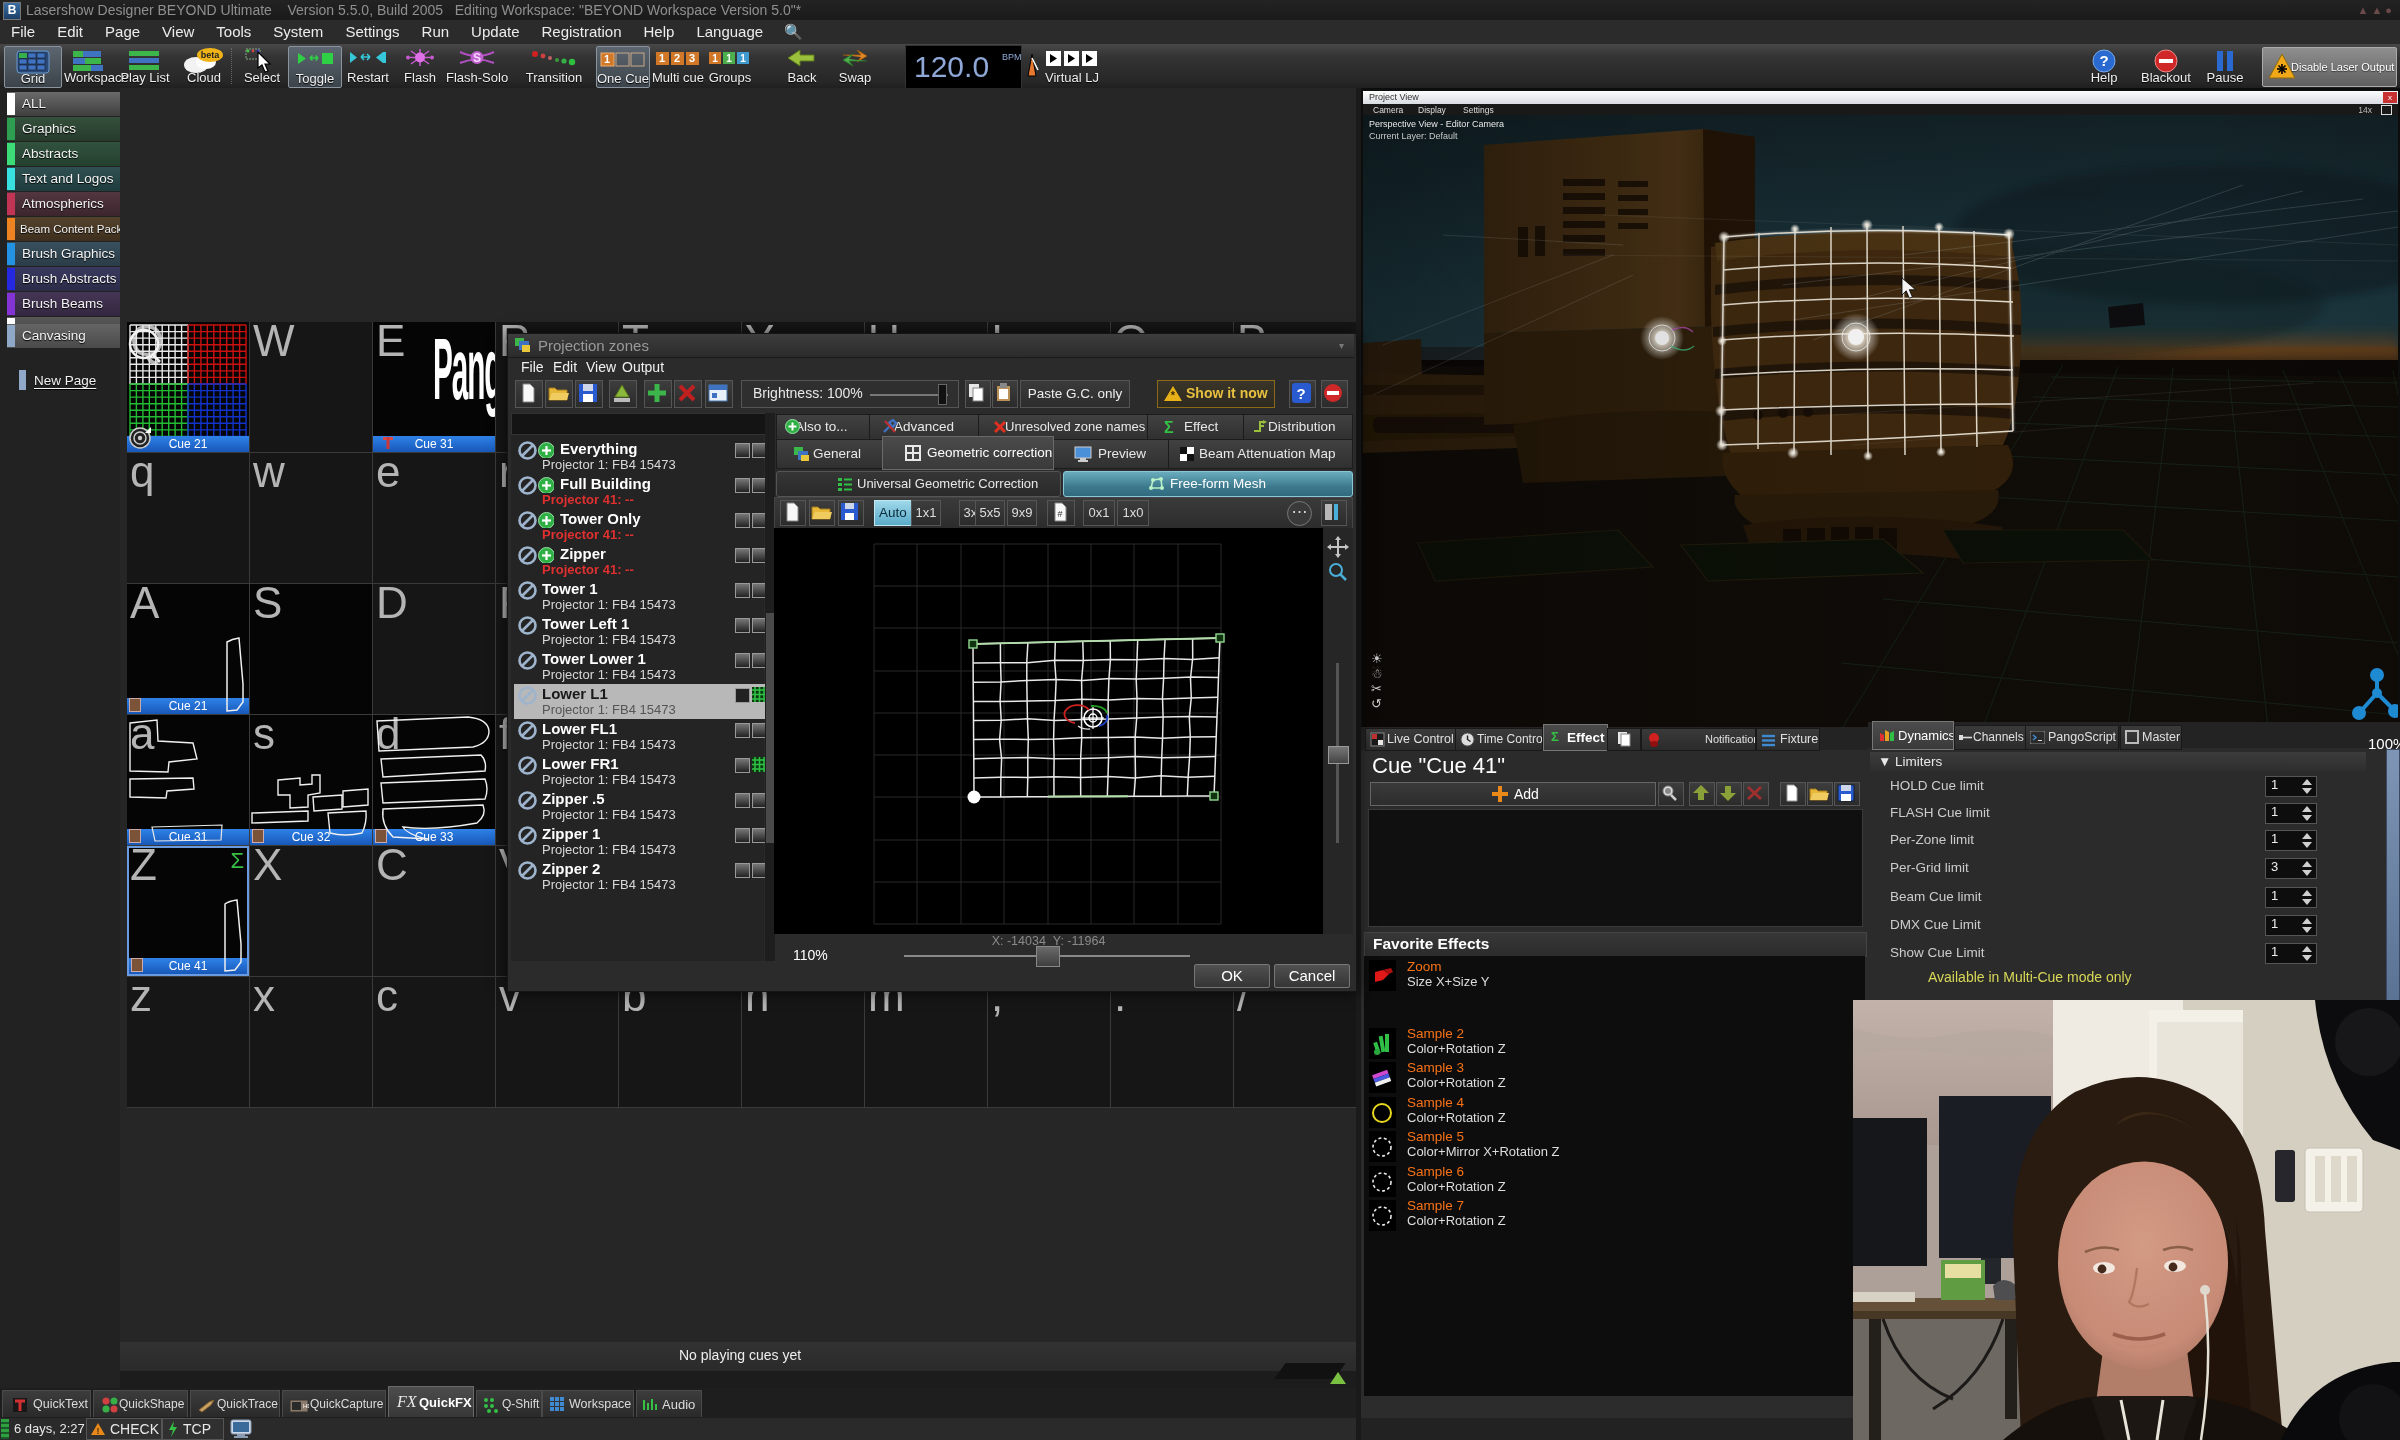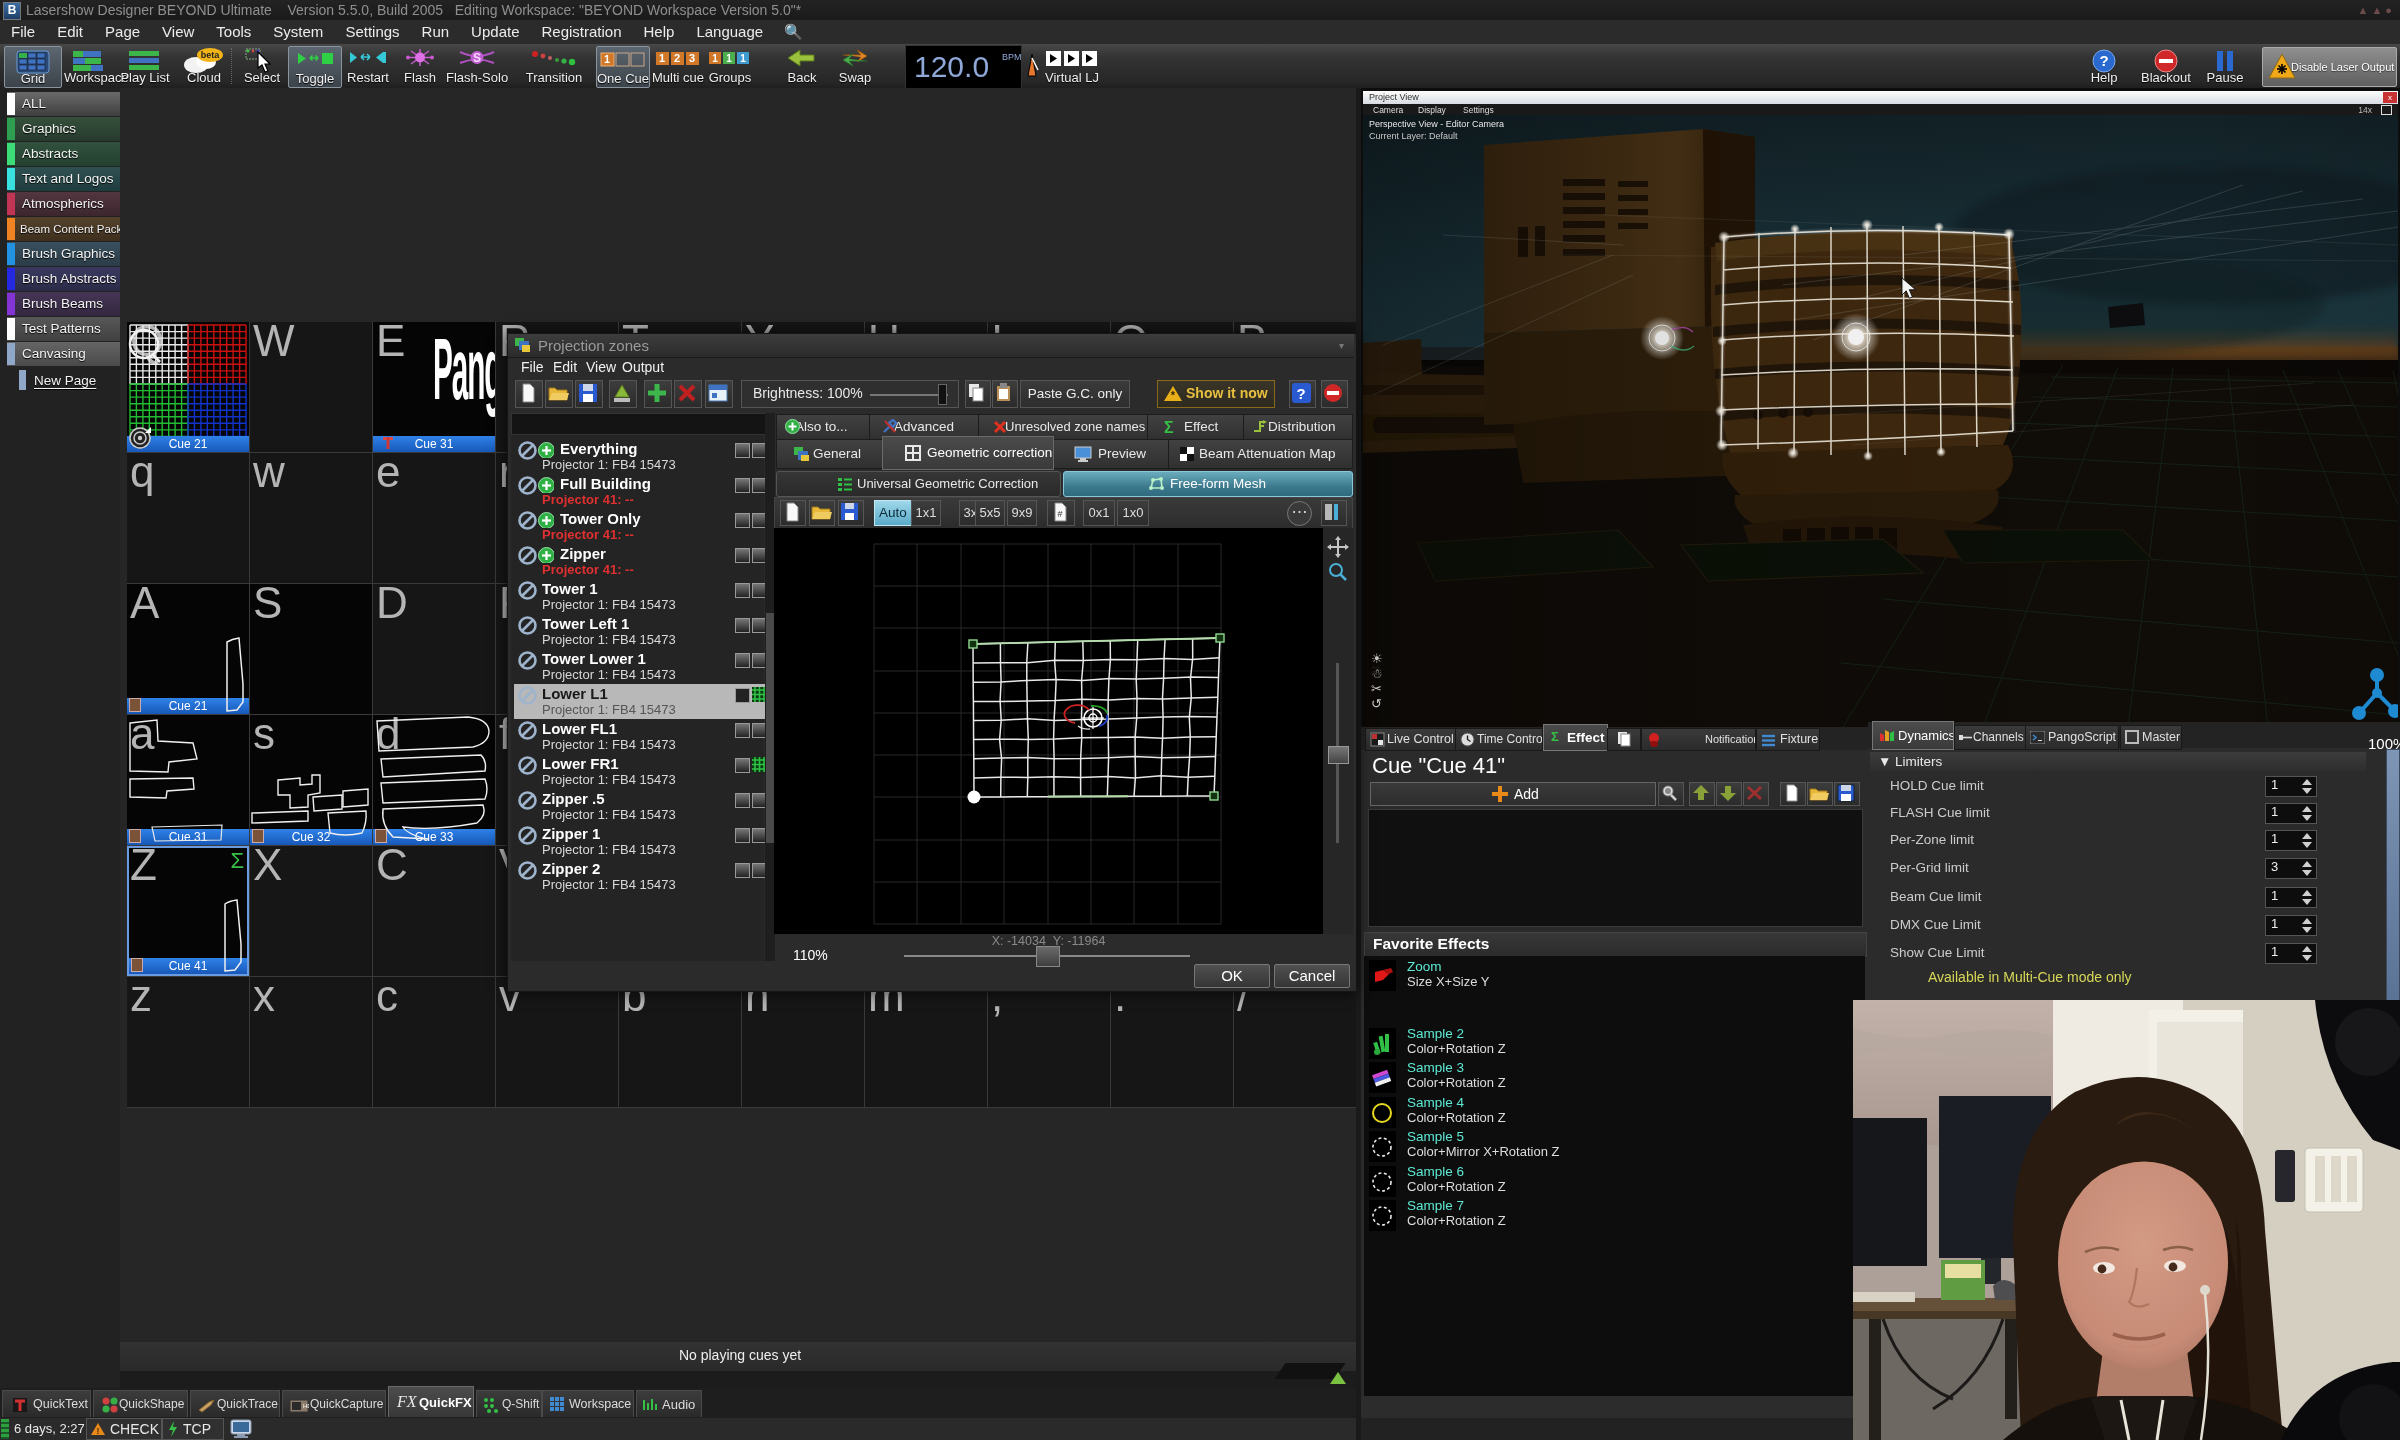--- a/index.html
+++ b/index.html
@@ -34,21 +34,21 @@
 .zrow .sub{position:absolute;left:28px;top:18px;font-size:13px;color:#d8d8d8;}
 .zrow .sub.red{color:#e03030;font-weight:bold;}
 .plusico{position:absolute;left:24px;top:3px;width:16px;height:16px;}
 .cbx{position:absolute;top:4px;width:13px;height:13px;background:linear-gradient(#777,#222);border:1px solid #999;}
 
 .etab{position:absolute;background:linear-gradient(#3a3a3a,#2b2b2b);border:1px solid #191919;color:#e0e0e0;font-size:13px;white-space:nowrap;overflow:hidden;}
 .spinbox{position:absolute;width:50px;height:19px;background:#0d0d0d;border:1px solid #555;color:#eee;font-size:13px;}
 .spinbox::before{content:"";position:absolute;right:4px;top:2px;border-left:5px solid transparent;border-right:5px solid transparent;border-bottom:6px solid #cfcfcf;}
 .spinbox::after{content:"";position:absolute;right:4px;bottom:2px;border-left:5px solid transparent;border-right:5px solid transparent;border-top:6px solid #cfcfcf;}
 .limlbl{position:absolute;left:22px;color:#cccccc;font-size:13.5px;}
-.fav .t1{position:absolute;left:38px;top:-2px;font-size:13.5px;color:#5eead4;}
+.fav .t1{position:absolute;left:38px;top:-2px;font-size:13.5px;color:#f97316;}
 .fav .t2{position:absolute;left:38px;top:13px;font-size:13px;color:#ddd;}
 .btab{top:2px;height:27px;background:linear-gradient(#3c3c3c,#2a2a2a);border:1px solid #4a4a4a;border-bottom:none;color:#dcdcdc;font-size:13px;line-height:27px;box-sizing:border-box;white-space:nowrap;overflow:hidden;}
 .bsel{background:linear-gradient(#4c4c4c,#383838);border-color:#6a6a6a;top:-2px;height:31px;line-height:31px;}
 </style>
 </head>
 <body>
 <div id="root">
 
   <div class="abs" id="titlebar">
     <div class="abs" style="left:3px;top:2px;width:16px;height:16px;background:linear-gradient(#3a6ea5,#1c3f66);border:1px solid #777;color:#fff;font-size:12px;font-weight:bold;text-align:center;line-height:15px;">B</div>
@@ -323,21 +323,21 @@
         <div class="t">Brush Abstracts</div>
       </div>
     <div class="sbtn" style="top:204px;background:linear-gradient(#463656,#332740);">
         <div class="chip" style="background:#8434d4;"></div>
         <div class="t">Brush Beams</div>
       </div>
     <div class="sbtn" style="top:229px;background:linear-gradient(#585858,#404040);">
         <div class="chip" style="background:#fff;"></div>
         <div class="t">Test Patterns</div>
       </div>
-    <div class="sbtn" style="top:254px;background:linear-gradient(#656565,#4a4a4a);">
+    <div class="sbtn" style="top:236px;background:linear-gradient(#656565,#4a4a4a);">
         <div class="chip" style="background:#8fa8c8;"></div>
         <div class="t">Canvasing</div>
       </div>
     <div class="sbtn" style="top:281px;left:19px;width:101px;background:#222;">
         <div class="chip" style="background:#8fa8c8;width:7px;height:20px;"></div>
         <div class="t" style="text-decoration:underline;text-underline-offset:3px;">New Page</div>
       </div>
   </div>
 
   <div class="abs" id="gridarea">

